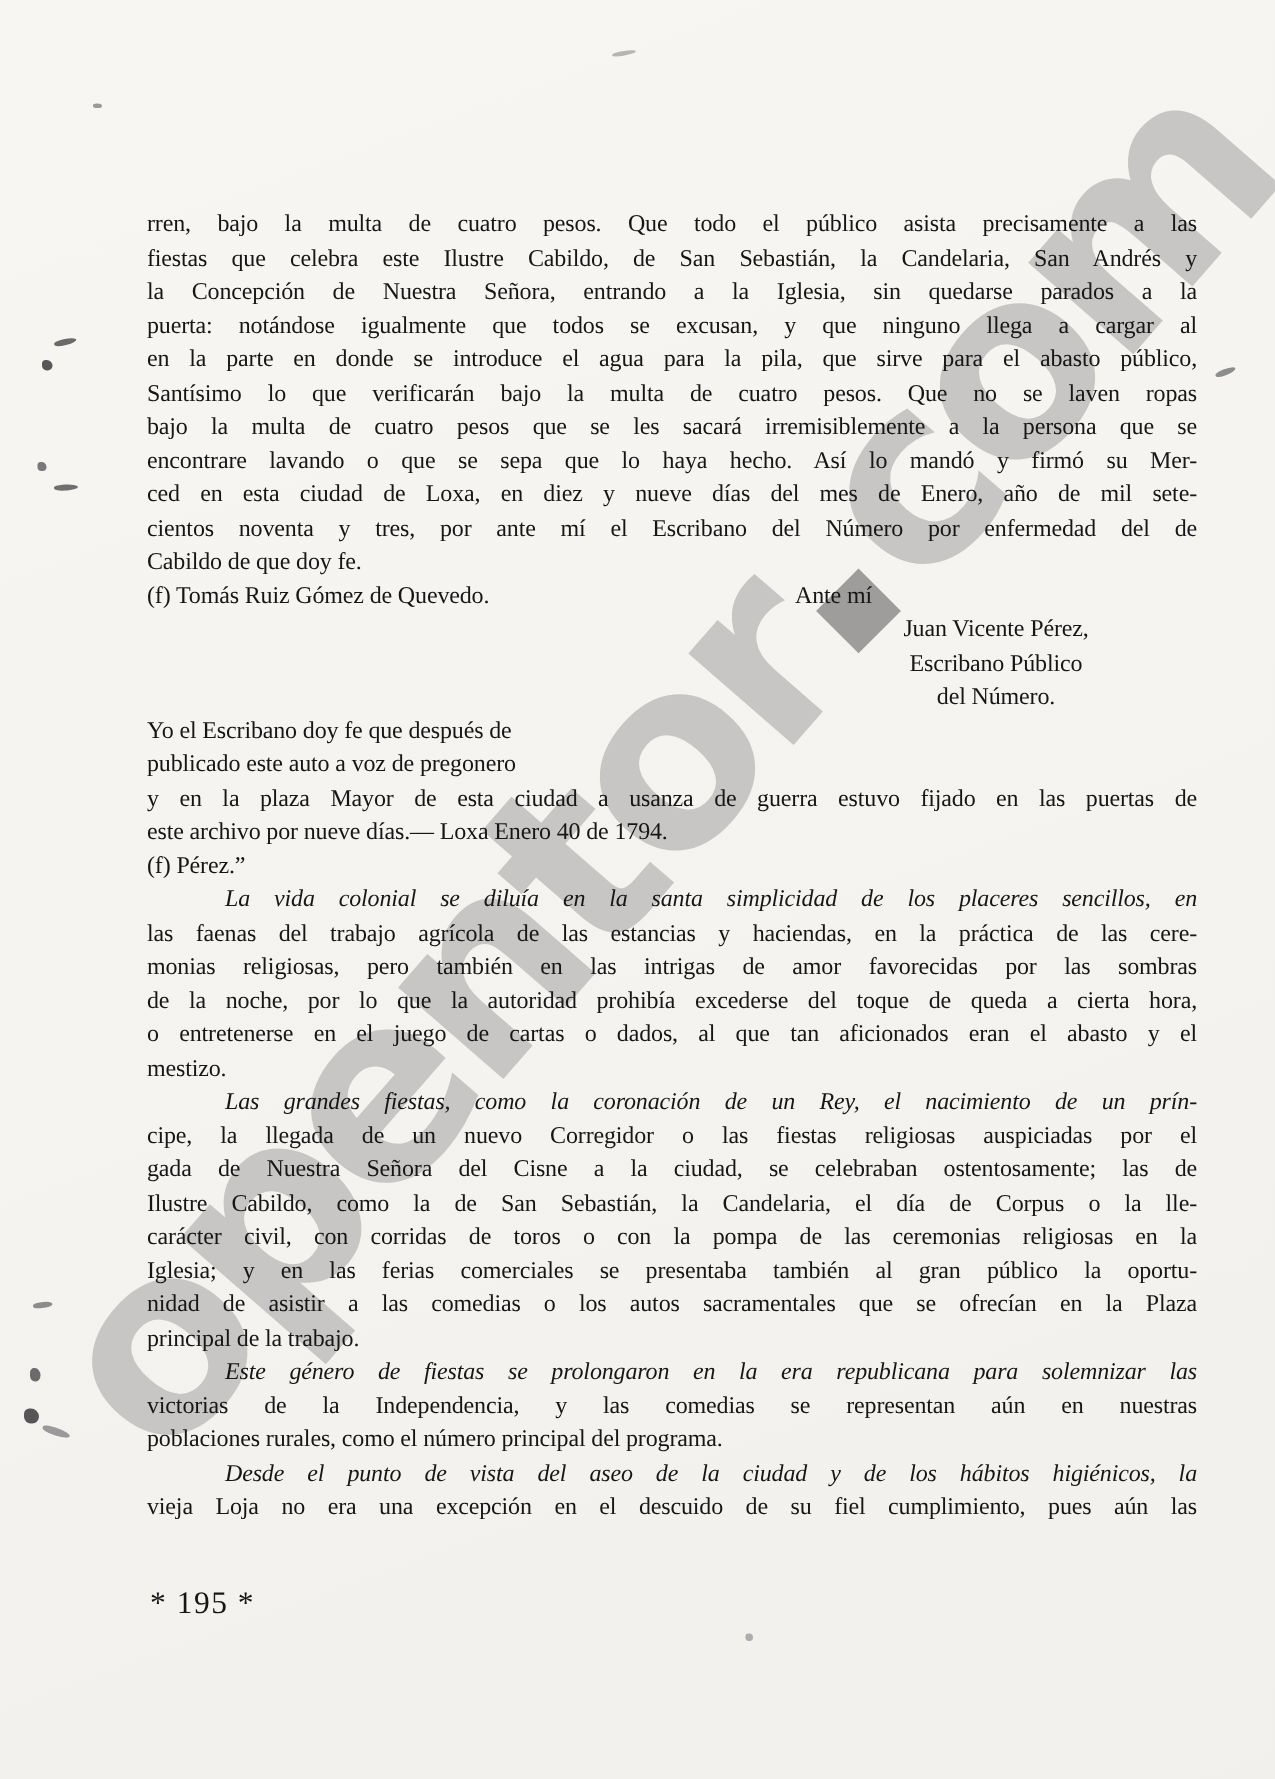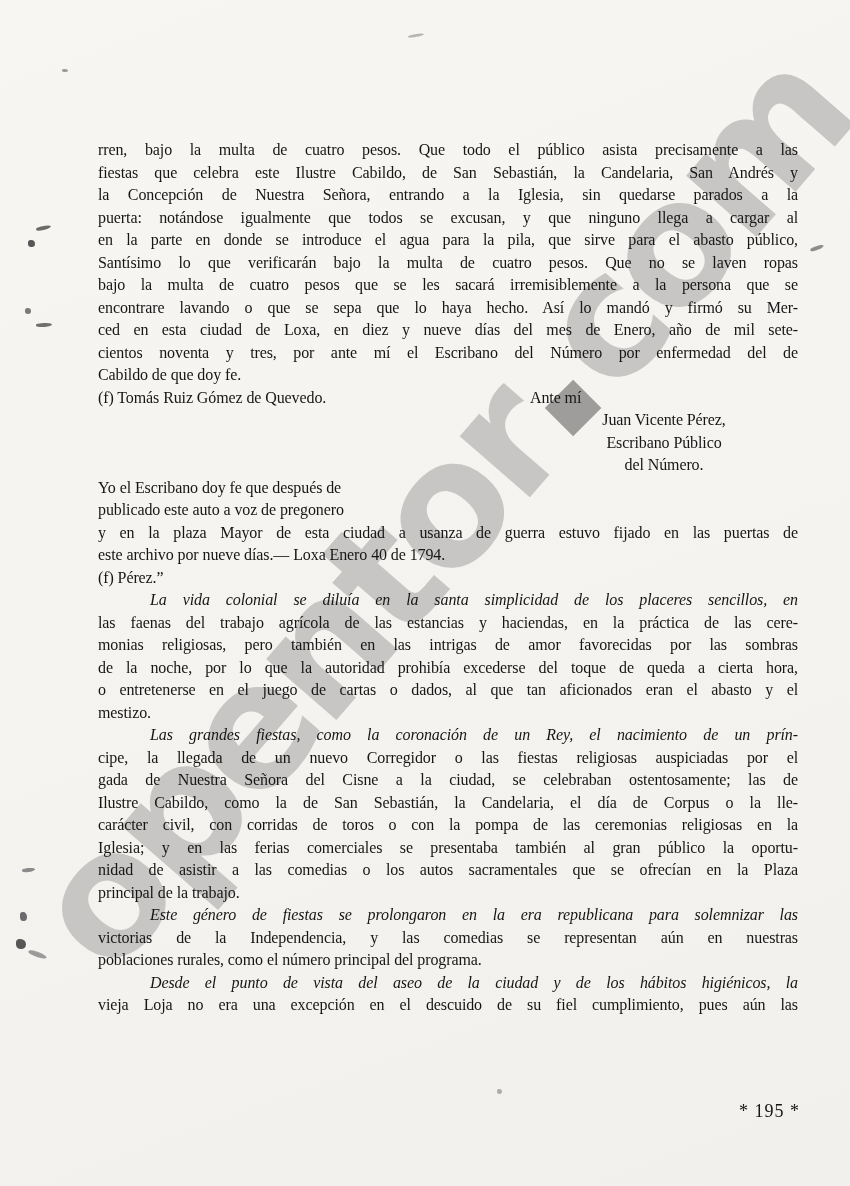--- a/index.html
+++ b/index.html
@@ -50,23 +50,23 @@
   .j{text-align:justify;text-align-last:justify;}
   .l{text-align:left;}
   .ind{padding-left:52px;font-style:italic;}
   .sigrow{position:relative;}
   .sig-left{}
   .sig-right{position:absolute;left:432px;top:0;}
   .col-right{padding-left:432px;text-align:center;}
   
   #footer{
     position:absolute;
-    left:100px;top:1101px;width:700px;
-    text-align:right;
-    font-size:18px;
+    left:100px;top:1056px;width:700px;
+    text-align:left;
+    font-size:21px;
     letter-spacing:1px;
     z-index:2;
   }
   
   .speck{position:absolute;border-radius:40% 60% 50% 50%;z-index:3;}
 </style>
 </head>
 <body>
 
 <div id="page">

